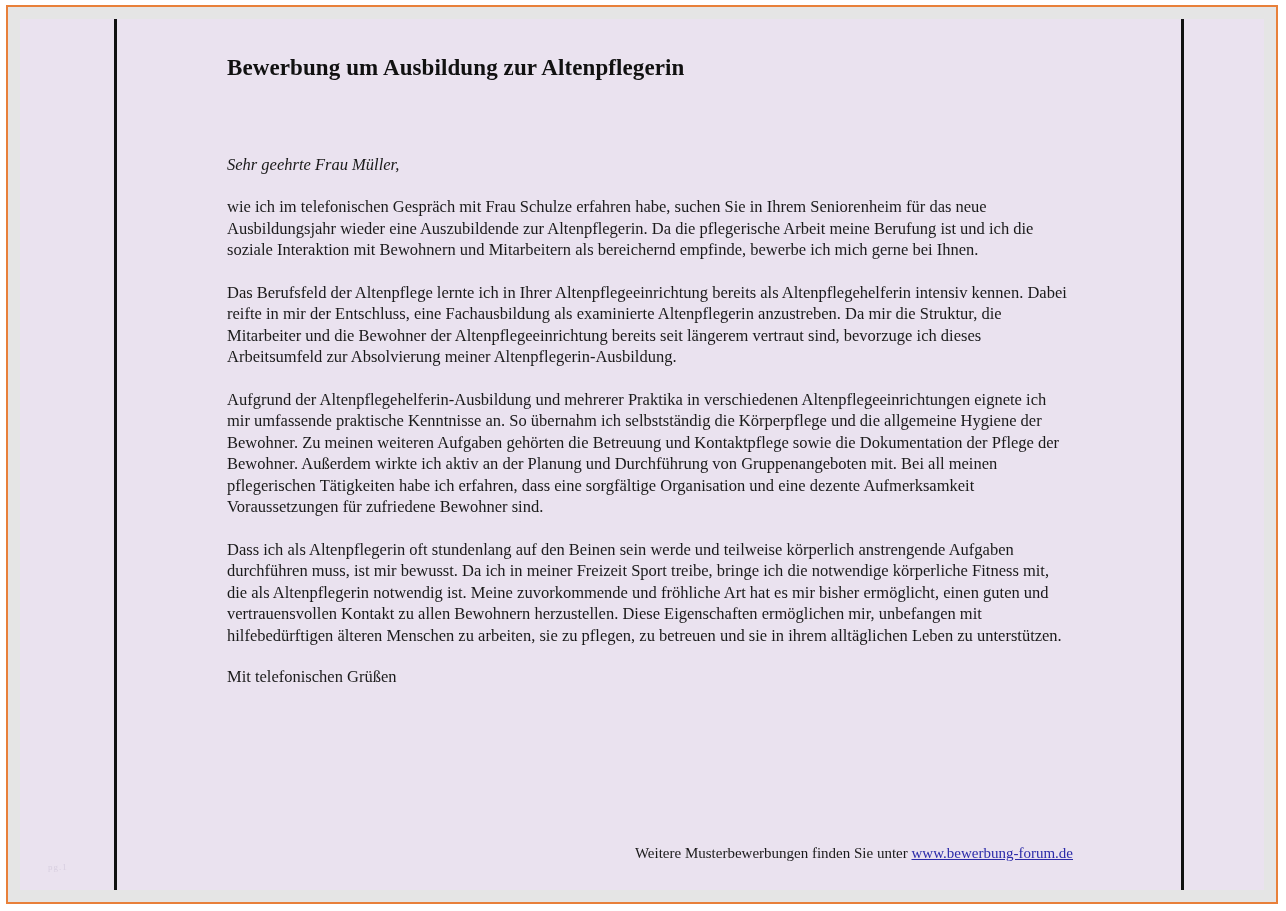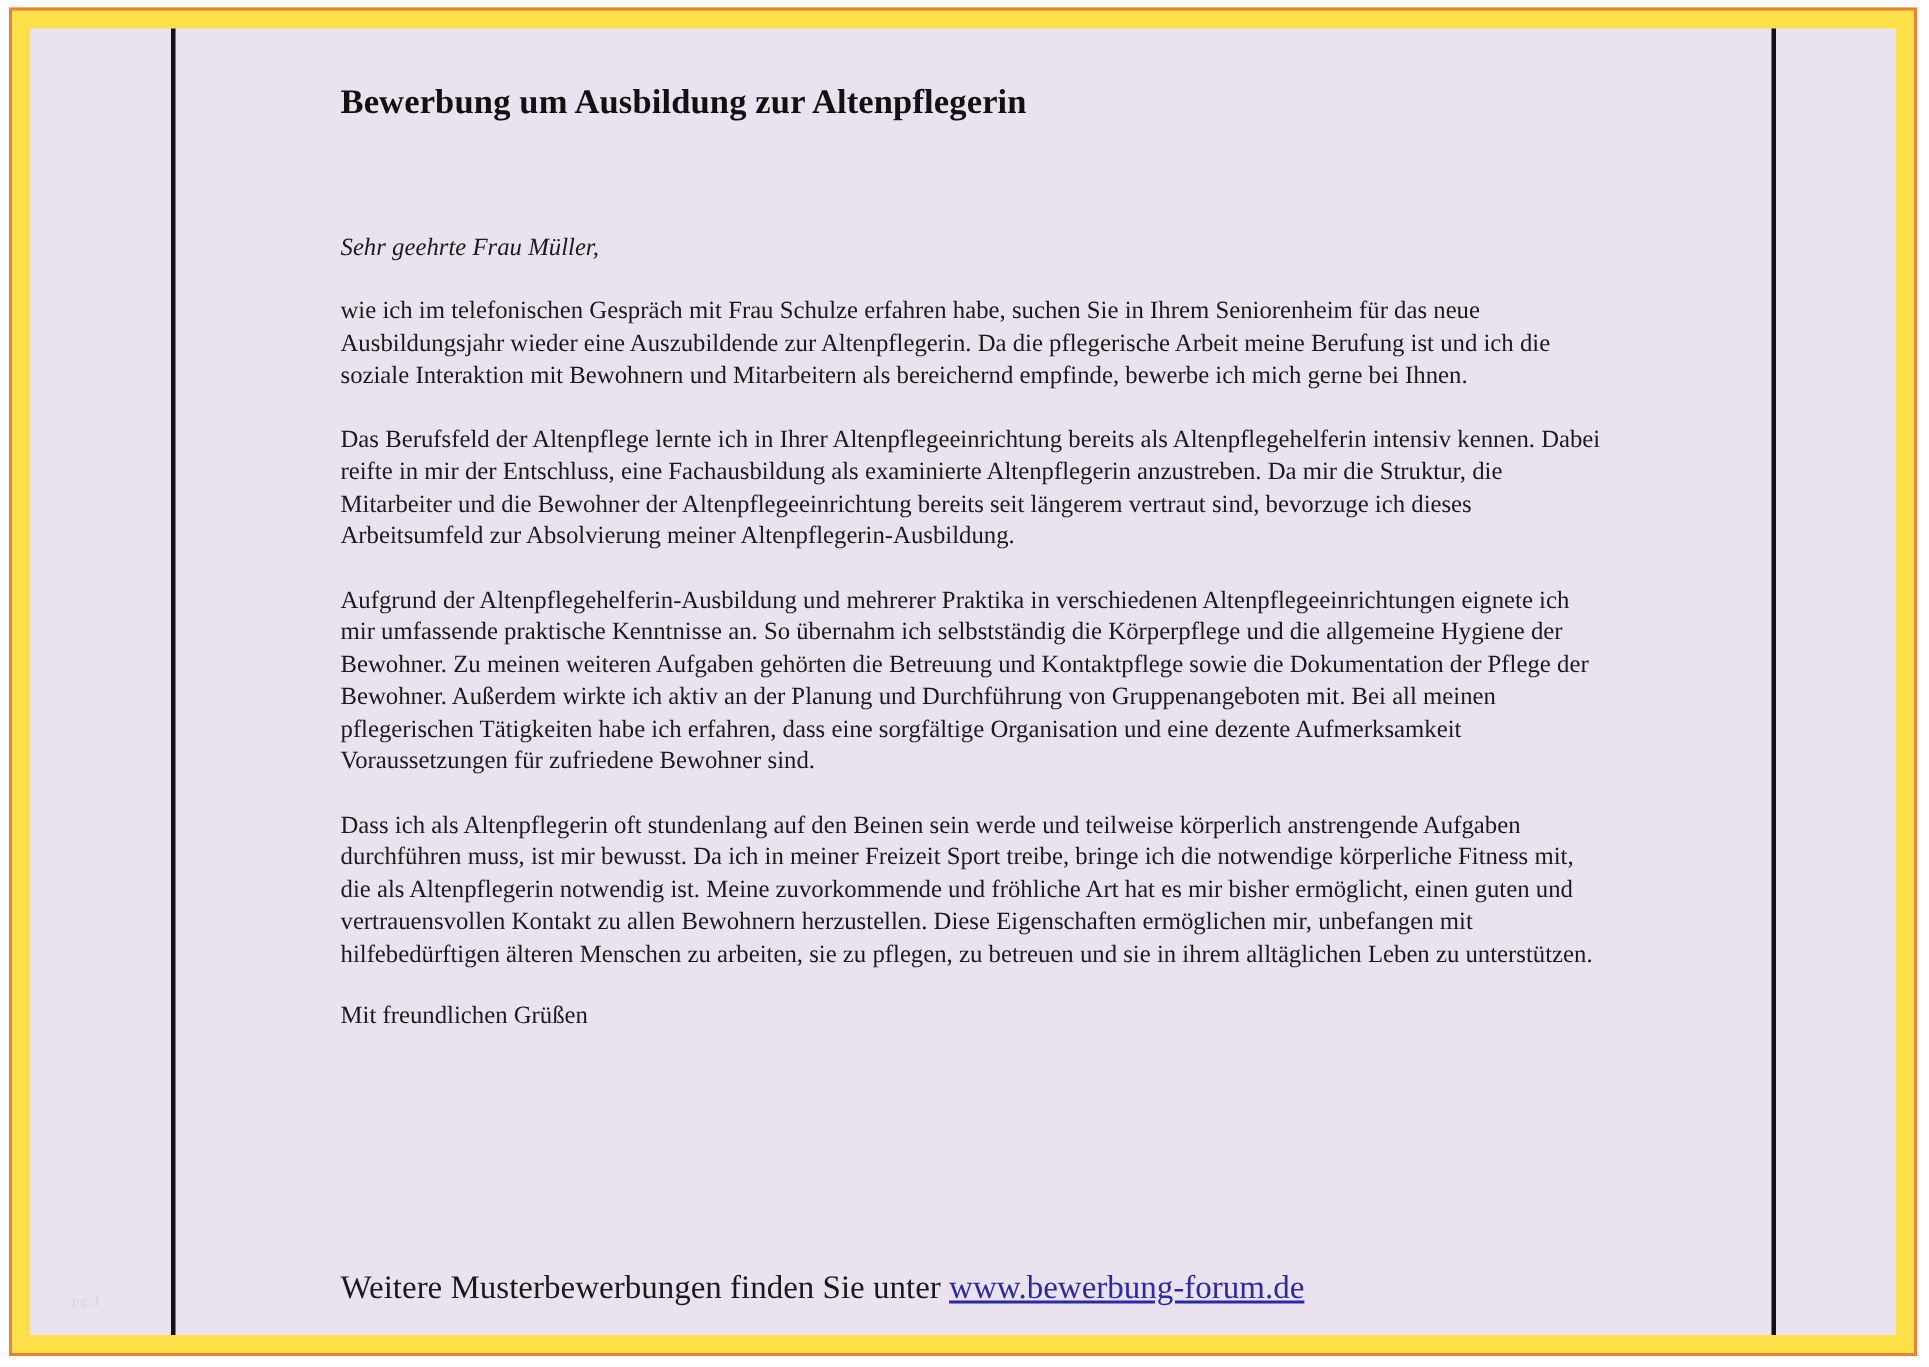--- a/index.html
+++ b/index.html
@@ -13,21 +13,21 @@
     font-family: "Liberation Serif", serif;
   }
   .page-frame {
     position: absolute;
     left: 6px;
     top: 5px;
     width: 1272px;
     height: 899px;
     border: 2px solid #e8803a;
     box-sizing: border-box;
-    background: #fde047;
+    background: #e5e5e5;
   }
   .document-sheet {
     position: absolute;
     left: 12px;
     top: 12px;
     right: 12px;
     bottom: 12px;
     background: #eae2ef;
   }
   .rule-left {
@@ -81,22 +81,22 @@
     font-size: 16.5px;
     color: #1a1a1a;
     margin: 0;
     padding-top: 21px;
   }
   .footer {
     position: absolute;
     left: 0;
     top: 826px;
     width: 846px;
-    text-align: left;
-    font-size: 22px;
+    text-align: right;
+    font-size: 15px;
     color: #1a1a1a;
   }
   .footer a,
   .footer .footer-link {
     color: #2a2aa8;
     text-decoration: underline;
   }
   .corner-mark {
     position: absolute;
     left: 28px;
@@ -121,21 +121,21 @@
 
       <h1 class="doc-title">Bewerbung um Ausbildung zur Altenpflegerin</h1>
 
       <p class="salutation">Sehr geehrte Frau Müller,</p>
 
       <p class="body-paragraph">wie ich im telefonischen Gespräch mit Frau Schulze erfahren habe, suchen Sie in Ihrem Seniorenheim für das neue Ausbildungsjahr wieder eine Auszubildende zur Altenpflegerin.  Da die pflegerische Arbeit meine Berufung ist und ich die soziale Interaktion mit Bewohnern und Mitarbeitern als bereichernd empfinde, bewerbe ich mich gerne bei Ihnen.</p>
       <p class="body-paragraph">Das Berufsfeld der Altenpflege lernte ich in Ihrer Altenpflegeeinrichtung bereits als Altenpflegehelferin intensiv kennen. Dabei reifte in mir der Entschluss, eine Fachausbildung als examinierte Altenpflegerin anzustreben. Da mir die Struktur, die Mitarbeiter und die Bewohner der Altenpflegeeinrichtung bereits seit längerem vertraut sind, bevorzuge ich dieses Arbeitsumfeld zur Absolvierung meiner Altenpflegerin-Ausbildung.</p>
       <p class="body-paragraph">Aufgrund der Altenpflegehelferin-Ausbildung und mehrerer Praktika in verschiedenen Altenpflegeeinrichtungen eignete ich mir umfassende praktische Kenntnisse an. So übernahm ich selbstständig die Körperpflege und die allgemeine Hygiene der Bewohner. Zu meinen weiteren Aufgaben gehörten die Betreuung und Kontaktpflege sowie die Dokumentation der Pflege der Bewohner. Außerdem wirkte ich aktiv an der Planung und Durchführung von Gruppenangeboten mit. Bei all meinen pflegerischen Tätigkeiten habe ich erfahren, dass eine sorgfältige Organisation und eine dezente Aufmerksamkeit Voraussetzungen für zufriedene Bewohner sind.</p>
       <p class="body-paragraph">Dass ich als Altenpflegerin oft stundenlang auf den Beinen sein werde und teilweise körperlich anstrengende Aufgaben durchführen muss, ist mir bewusst. Da ich in meiner Freizeit Sport treibe, bringe ich die notwendige körperliche Fitness mit, die als Altenpflegerin notwendig ist. Meine zuvorkommende und fröhliche Art hat es mir bisher ermöglicht, einen guten und vertrauensvollen Kontakt zu allen Bewohnern herzustellen. Diese Eigenschaften ermöglichen mir, unbefangen mit hilfebedürftigen älteren Menschen zu arbeiten, sie zu pflegen, zu betreuen und sie in ihrem alltäglichen Leben zu unterstützen.</p>
 
-      <p class="closing">Mit freundlichen Grüßen</p>
+      <p class="closing">Mit telefonischen Grüßen</p>
 
       <div class="footer">
         <span>Weitere Musterbewerbungen finden Sie unter</span>
         <span class="footer-link">www.bewerbung-forum.de</span>
       </div>
 
     </div>
   </div>
 </div>
 

